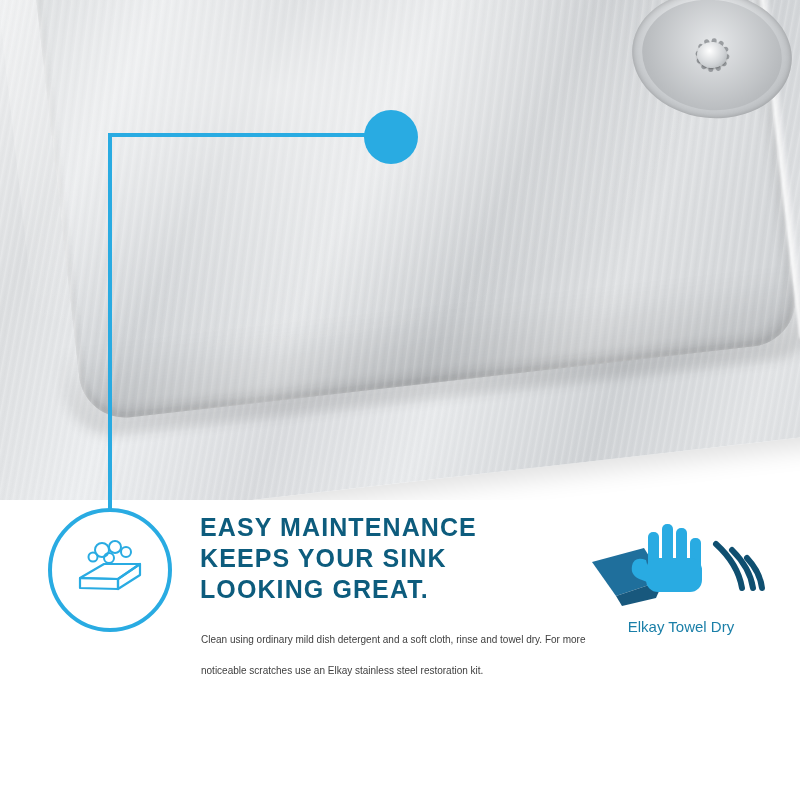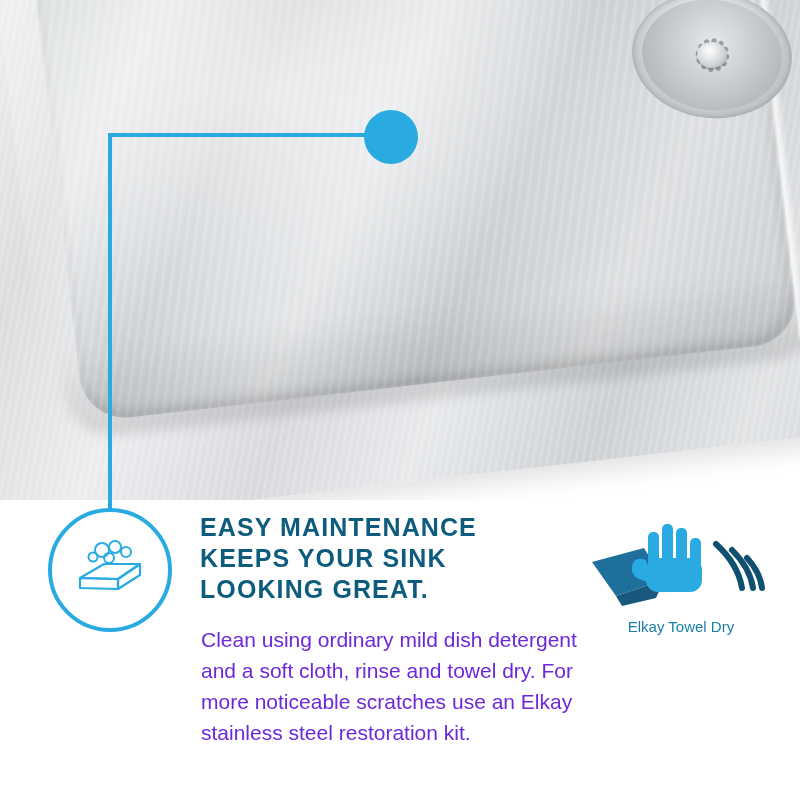--- a/index.html
+++ b/index.html
@@ -239,22 +239,22 @@
     font-size: 25px;
     line-height: 31px;
     letter-spacing: 1.1px;
     text-transform: uppercase;
   }
   .body {
     position: absolute;
     left: 201px;
     top: 624px;
     width: 390px;
-    color: #6d28d9;
-    font-size: 21px;
+    color: #404040;
+    font-size: 10px;
     line-height: 31px;
   }
 
   
   .wipe {
     position: absolute;
     left: 586px;
     top: 510px;
     width: 190px;
     height: 120px;

